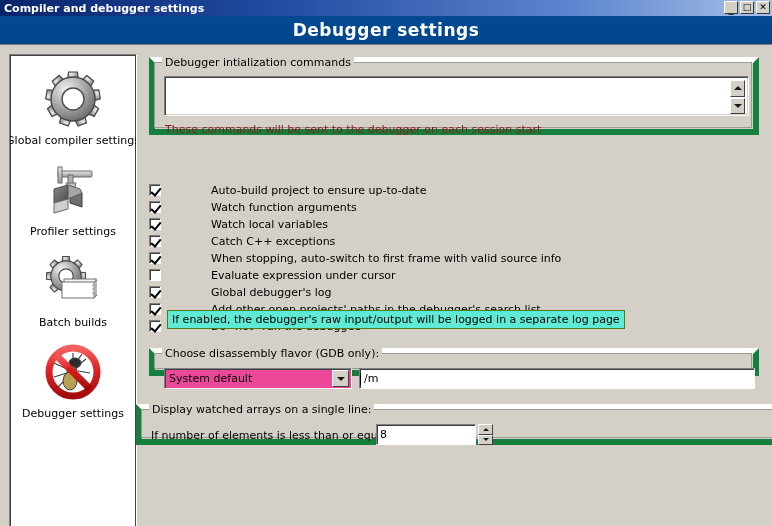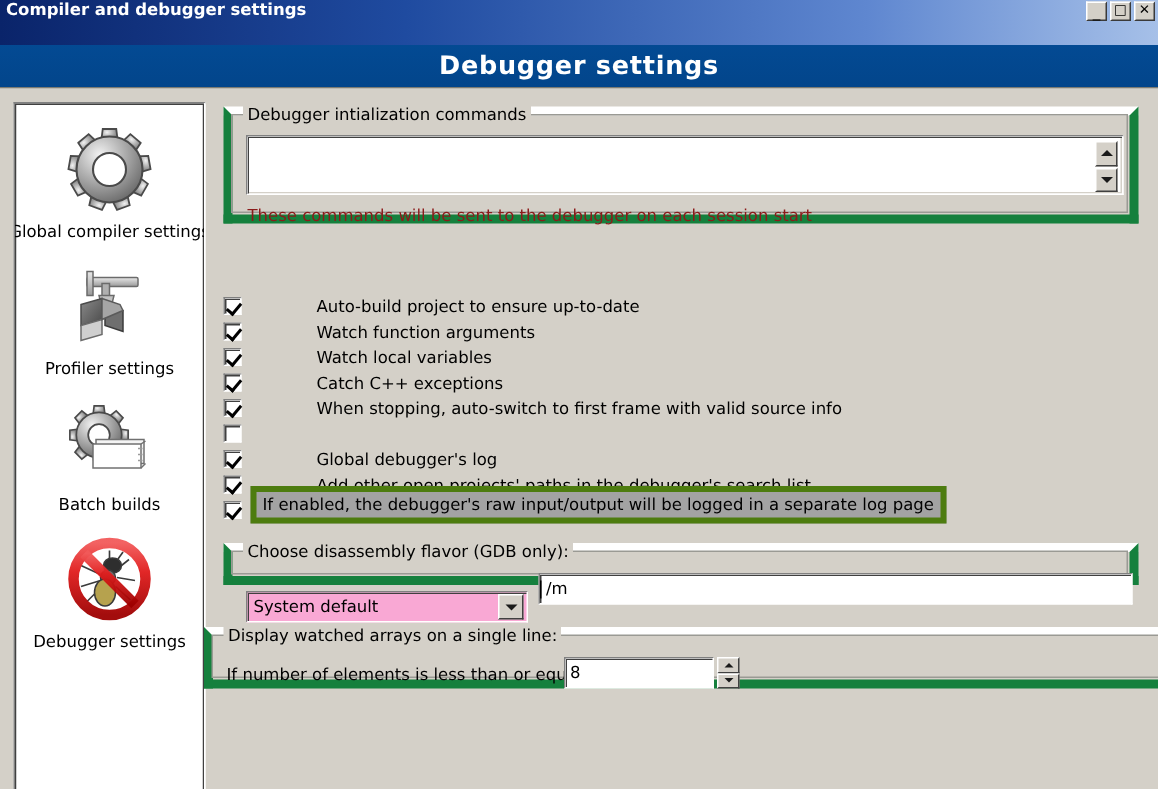--- a/index.html
+++ b/index.html
@@ -8,25 +8,25 @@
     width: 772px; height: 526px;
     overflow: hidden;
     background: #d4d0c8;
     font-family: "DejaVu Sans", "Liberation Sans", sans-serif;
     font-size: 11px;
     color: #000;
   }
 
   
   #titlebar {
-    height: 30px;
+    height: 16px;
     width: 772px;
     background: linear-gradient(to right, #0a246a 0%, #1f4ba0 35%, #5f87d0 75%, #a6c0e8 100%);
     display: flex;
-    align-items: flex-start;
+    align-items: center;
     position: relative;
   }
   #titlebar .title-text {
     color: #ffffff;
     font-weight: bold;
     font-size: 11px;
     padding-left: 4px;
     letter-spacing: 0px;
     white-space: nowrap;
   }
@@ -224,40 +224,39 @@
   .chk-label {
     font-size: 11px;
     color: #000;
     white-space: nowrap;
   }
 
   
   #tooltip {
     position: absolute;
     left: 167px; top: 265px;
-    background: #a3a3a3;
-    border: 4px solid #4d7c0f;
+    background: #5eead4;
+    border: 1px solid #4d7c0f;
     padding: 2px 4px 2px 4px;
     font-size: 11px;
     color: #000;
     white-space: nowrap;
     z-index: 50;
     line-height: 13px;
   }
 
   
   .combo {
     position: absolute;
-    background: #f9a8d4;
+    background: #ec4899;
     border: 1px solid;
     border-color: #808080 #ffffff #ffffff #808080;
     box-shadow: inset 1px 1px 0 #404040;
     display: flex;
     align-items: center;
-    margin-top: 12px;
   }
   .combo-text {
     padding-left: 4px;
     font-size: 11px;
     flex: 1;
     white-space: nowrap;
     overflow: hidden;
   }
   .combo-btn {
     width: 17px; height: 17px;
@@ -522,20 +521,21 @@
     <div class="chk-row">
       <div class="chk-box checked"></div>
       <div class="chk-label">Catch C++ exceptions</div>
     </div>
     <div class="chk-row">
       <div class="chk-box checked"></div>
       <div class="chk-label">When stopping, auto-switch to first frame with valid source info</div>
     </div>
     <div class="chk-row">
       <div class="chk-box"></div>
+      <div class="chk-label">Evaluate expression under cursor</div>
     </div>
     <div class="chk-row">
       <div class="chk-box checked"></div>
       <div class="chk-label">Global debugger's log</div>
     </div>
     <div class="chk-row">
       <div class="chk-box checked"></div>
       <div class="chk-label">Add other open projects' paths in the debugger's search list</div>
     </div>
     <div class="chk-row">

